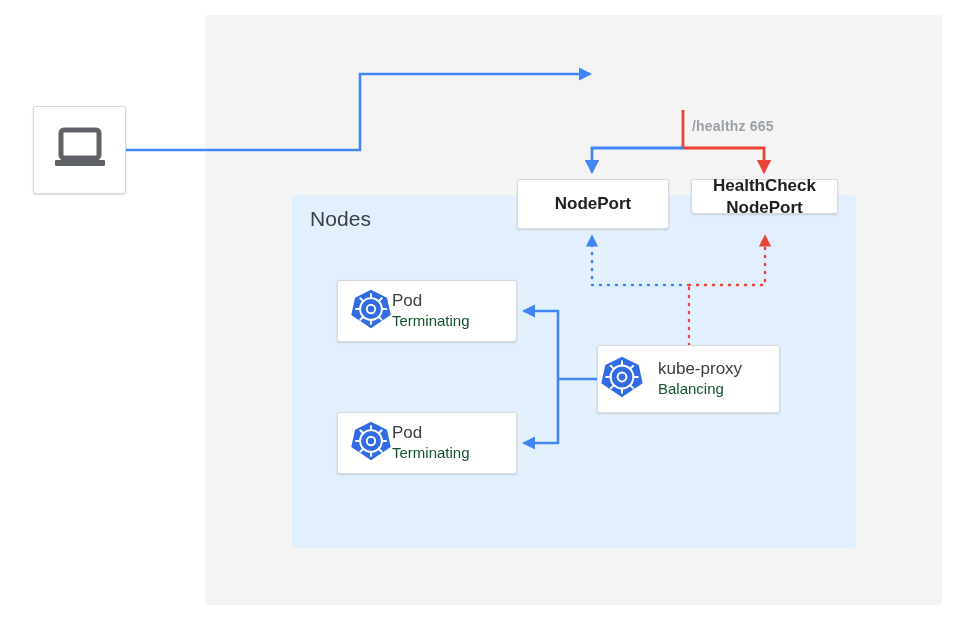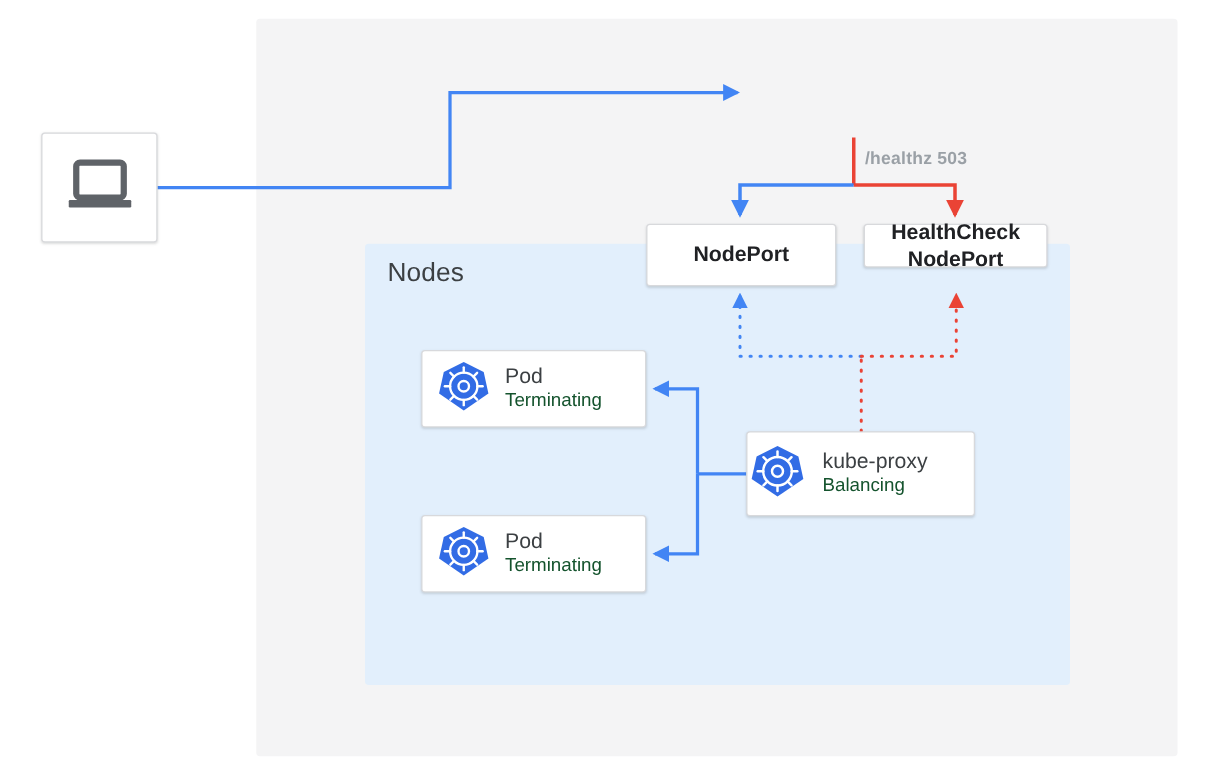--- a/index.html
+++ b/index.html
@@ -112,21 +112,21 @@
     text-align: center;
     line-height: 1.25;
   }
 
   
   .card-pod {
     left: 337px;
     width: 180px;
     height: 62px;
     padding-left: 12px;
-    gap: 12px;
+    gap: 0;
   }
   .card-pod-1 { top: 280px; }
   .card-pod-2 { top: 412px; }
 
   
   .card-kubeproxy {
     left: 597px;
     top: 345px;
     width: 183px;
     height: 68px;
@@ -204,21 +204,21 @@
       <path d="M 689 285 L 765 285 L 765 236" fill="none" stroke="#ea4335" stroke-width="2.4" stroke-linecap="round" stroke-dasharray="1 7" marker-end="url(#arrow-red)"></path>
     </g>
 
     <g>
       <path d="M 597 379 L 558 379" fill="none" stroke="#4285f4" stroke-width="2.6"></path>
       <path d="M 558 379 L 558 311 L 524 311" fill="none" stroke="#4285f4" stroke-width="2.6" marker-end="url(#arrow-blue)"></path>
       <path d="M 558 379 L 558 443 L 524 443" fill="none" stroke="#4285f4" stroke-width="2.6" marker-end="url(#arrow-blue)"></path>
     </g>
   </svg>
 
-  <div class="edge-label">/healthz 503</div>
+  <div class="edge-label">/healthz 665</div>
 
   <div class="card card-laptop">
     <span class="icon">
       <svg width="56" height="44" viewBox="0 0 56 44">
         <rect x="9" y="4" width="38" height="28" rx="3" ry="3" fill="none" stroke="#5f6368" stroke-width="5"></rect>
         <rect x="3" y="34" width="50" height="6" rx="1" ry="1" fill="#5f6368"></rect>
       </svg>
     </span>
   </div>
 

